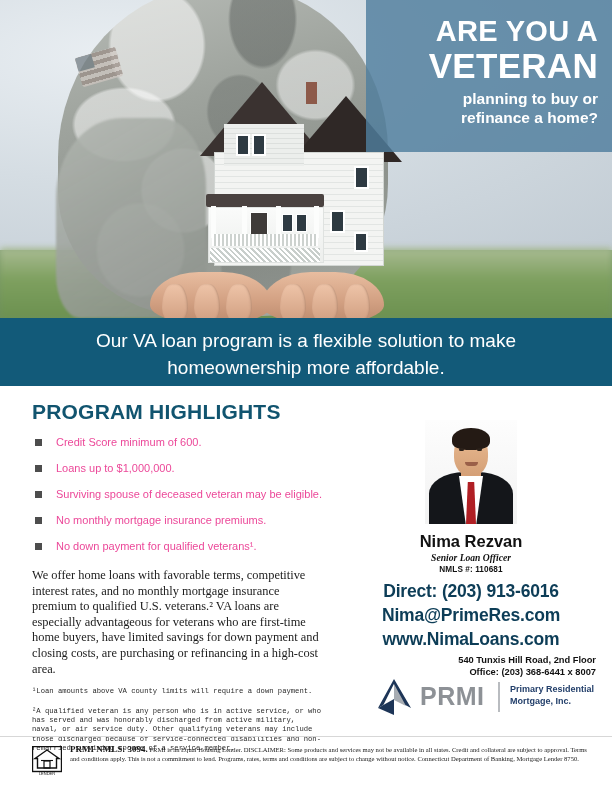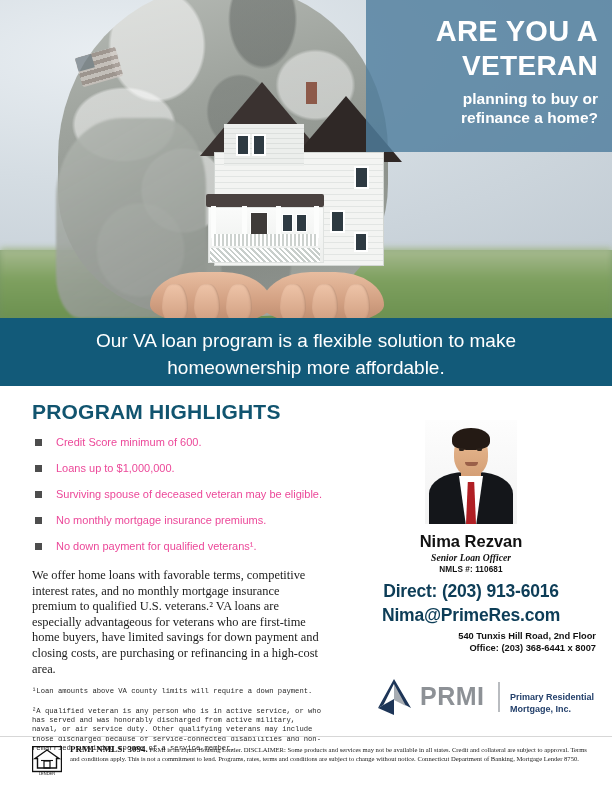--- a/index.html
+++ b/index.html
@@ -71,21 +71,21 @@
         background:repeating-linear-gradient(45deg,#ffffff 0 2px,#c8cecb 2px 4px);}
   .col{position:absolute;top:124px;width:5px;height:32px;background:#fcfdfc;}
   .door{position:absolute;left:72px;top:130px;width:16px;height:32px;background:#3f3b39;border:1px solid #fff;}
   .win{position:absolute;background:#2e3a42;border:2px solid #fff;}
 
   
   .panel{position:absolute;left:366px;top:0;width:246px;height:152px;
          background:rgba(79,126,157,.82);}
   .panel .l1,.panel .l2{color:#fff;font-weight:bold;letter-spacing:.3px;text-align:right;}
   .panel .l1{font-size:29px;line-height:30px;margin:16px 14px 0 0;}
-  .panel .l2{font-size:28px;line-height:32px;margin:4px 14px 0 0;}
+  .panel .l2{font-size:35px;line-height:32px;margin:4px 14px 0 0;}
   .panel .l3,.panel .l4{color:#fff;font-weight:bold;font-size:15.5px;line-height:19px;
          text-align:right;margin-right:14px;}
   .panel .l3{margin-top:7px;}
 
   
   .banner{position:absolute;left:0;top:318px;width:612px;height:68px;background:#125a79;}
   .banner p{margin:0;color:#fff;text-align:center;font-size:19px;line-height:27px;font-weight:normal;}
   .banner .b1{padding-top:9px;}
 
   
@@ -127,21 +127,21 @@
   .big{font-size:17.5px;font-weight:bold;color:#0d3d57;margin-top:7px;letter-spacing:-.2px;}
   .big.b2{margin-top:3px;} .big.b3{margin-top:3px;}
   .addr{font-size:9.3px;font-weight:bold;color:#111;margin-top:4px;line-height:12px;text-align:right;}
 
   
   .logo{position:absolute;left:376px;top:676px;width:230px;height:44px;}
   .logo-mark{position:absolute;left:0;top:2px;width:36px;height:38px;}
   .prmi{position:absolute;left:44px;top:6px;font-size:25px;font-weight:bold;
         color:#8d9196;letter-spacing:.5px;}
   .divider{position:absolute;left:122px;top:6px;width:1.5px;height:30px;background:#b9bcc0;}
-  .tagline{position:absolute;left:134px;top:16px;font-size:9px;font-weight:bold;
+  .tagline{position:absolute;left:134px;top:8px;font-size:9px;font-weight:bold;
         color:#24406b;line-height:11.5px;}
 
   
   .footrule{position:absolute;left:0;top:736px;width:612px;height:1px;background:#d7d7d7;}
   .ehl{position:absolute;left:32px;top:746px;width:30px;height:30px;}
   .legal{position:absolute;left:70px;top:745px;width:520px;
          font-family:"Liberation Serif",serif;font-size:6.6px;line-height:9.2px;color:#1a1a1a;}
   .legal b.big1{font-size:9px;}
 </style>
 </head>
@@ -228,20 +228,21 @@
     <div class="ph-hair"></div>
     <div class="ph-eye" style="left:34px;"></div>
     <div class="ph-eye" style="left:52px;"></div>
     <div class="ph-smile"></div>
   </div>
   <div class="name">Nima Rezvan</div>
   <div class="title">Senior Loan Officer</div>
   <div class="nmls">NMLS #: 110681</div>
   <div class="big b1">Direct: (203) 913-6016</div>
   <div class="big b2">Nima@PrimeRes.com</div>
+  <div class="big b3">www.NimaLoans.com</div>
   <div class="addr">540 Tunxis Hill Road, 2nd Floor</div>
   <div class="addr" style="margin-top:0;">Office: (203) 368-6441 x 8007</div>
 </div>
 
 <div class="logo">
   <svg class="logo-mark" viewBox="0 0 36 38">
     <polygon points="18,1 35,30 18,21 2,30" fill="#1d3557"></polygon>
     <polygon points="18,6 30,28 18,22 7,28" fill="#a7acb2"></polygon>
     <polygon points="18,6 18,22 7,28" fill="#ffffff"></polygon>
     <polygon points="2,30 18,21 18,37" fill="#1d3557"></polygon>

